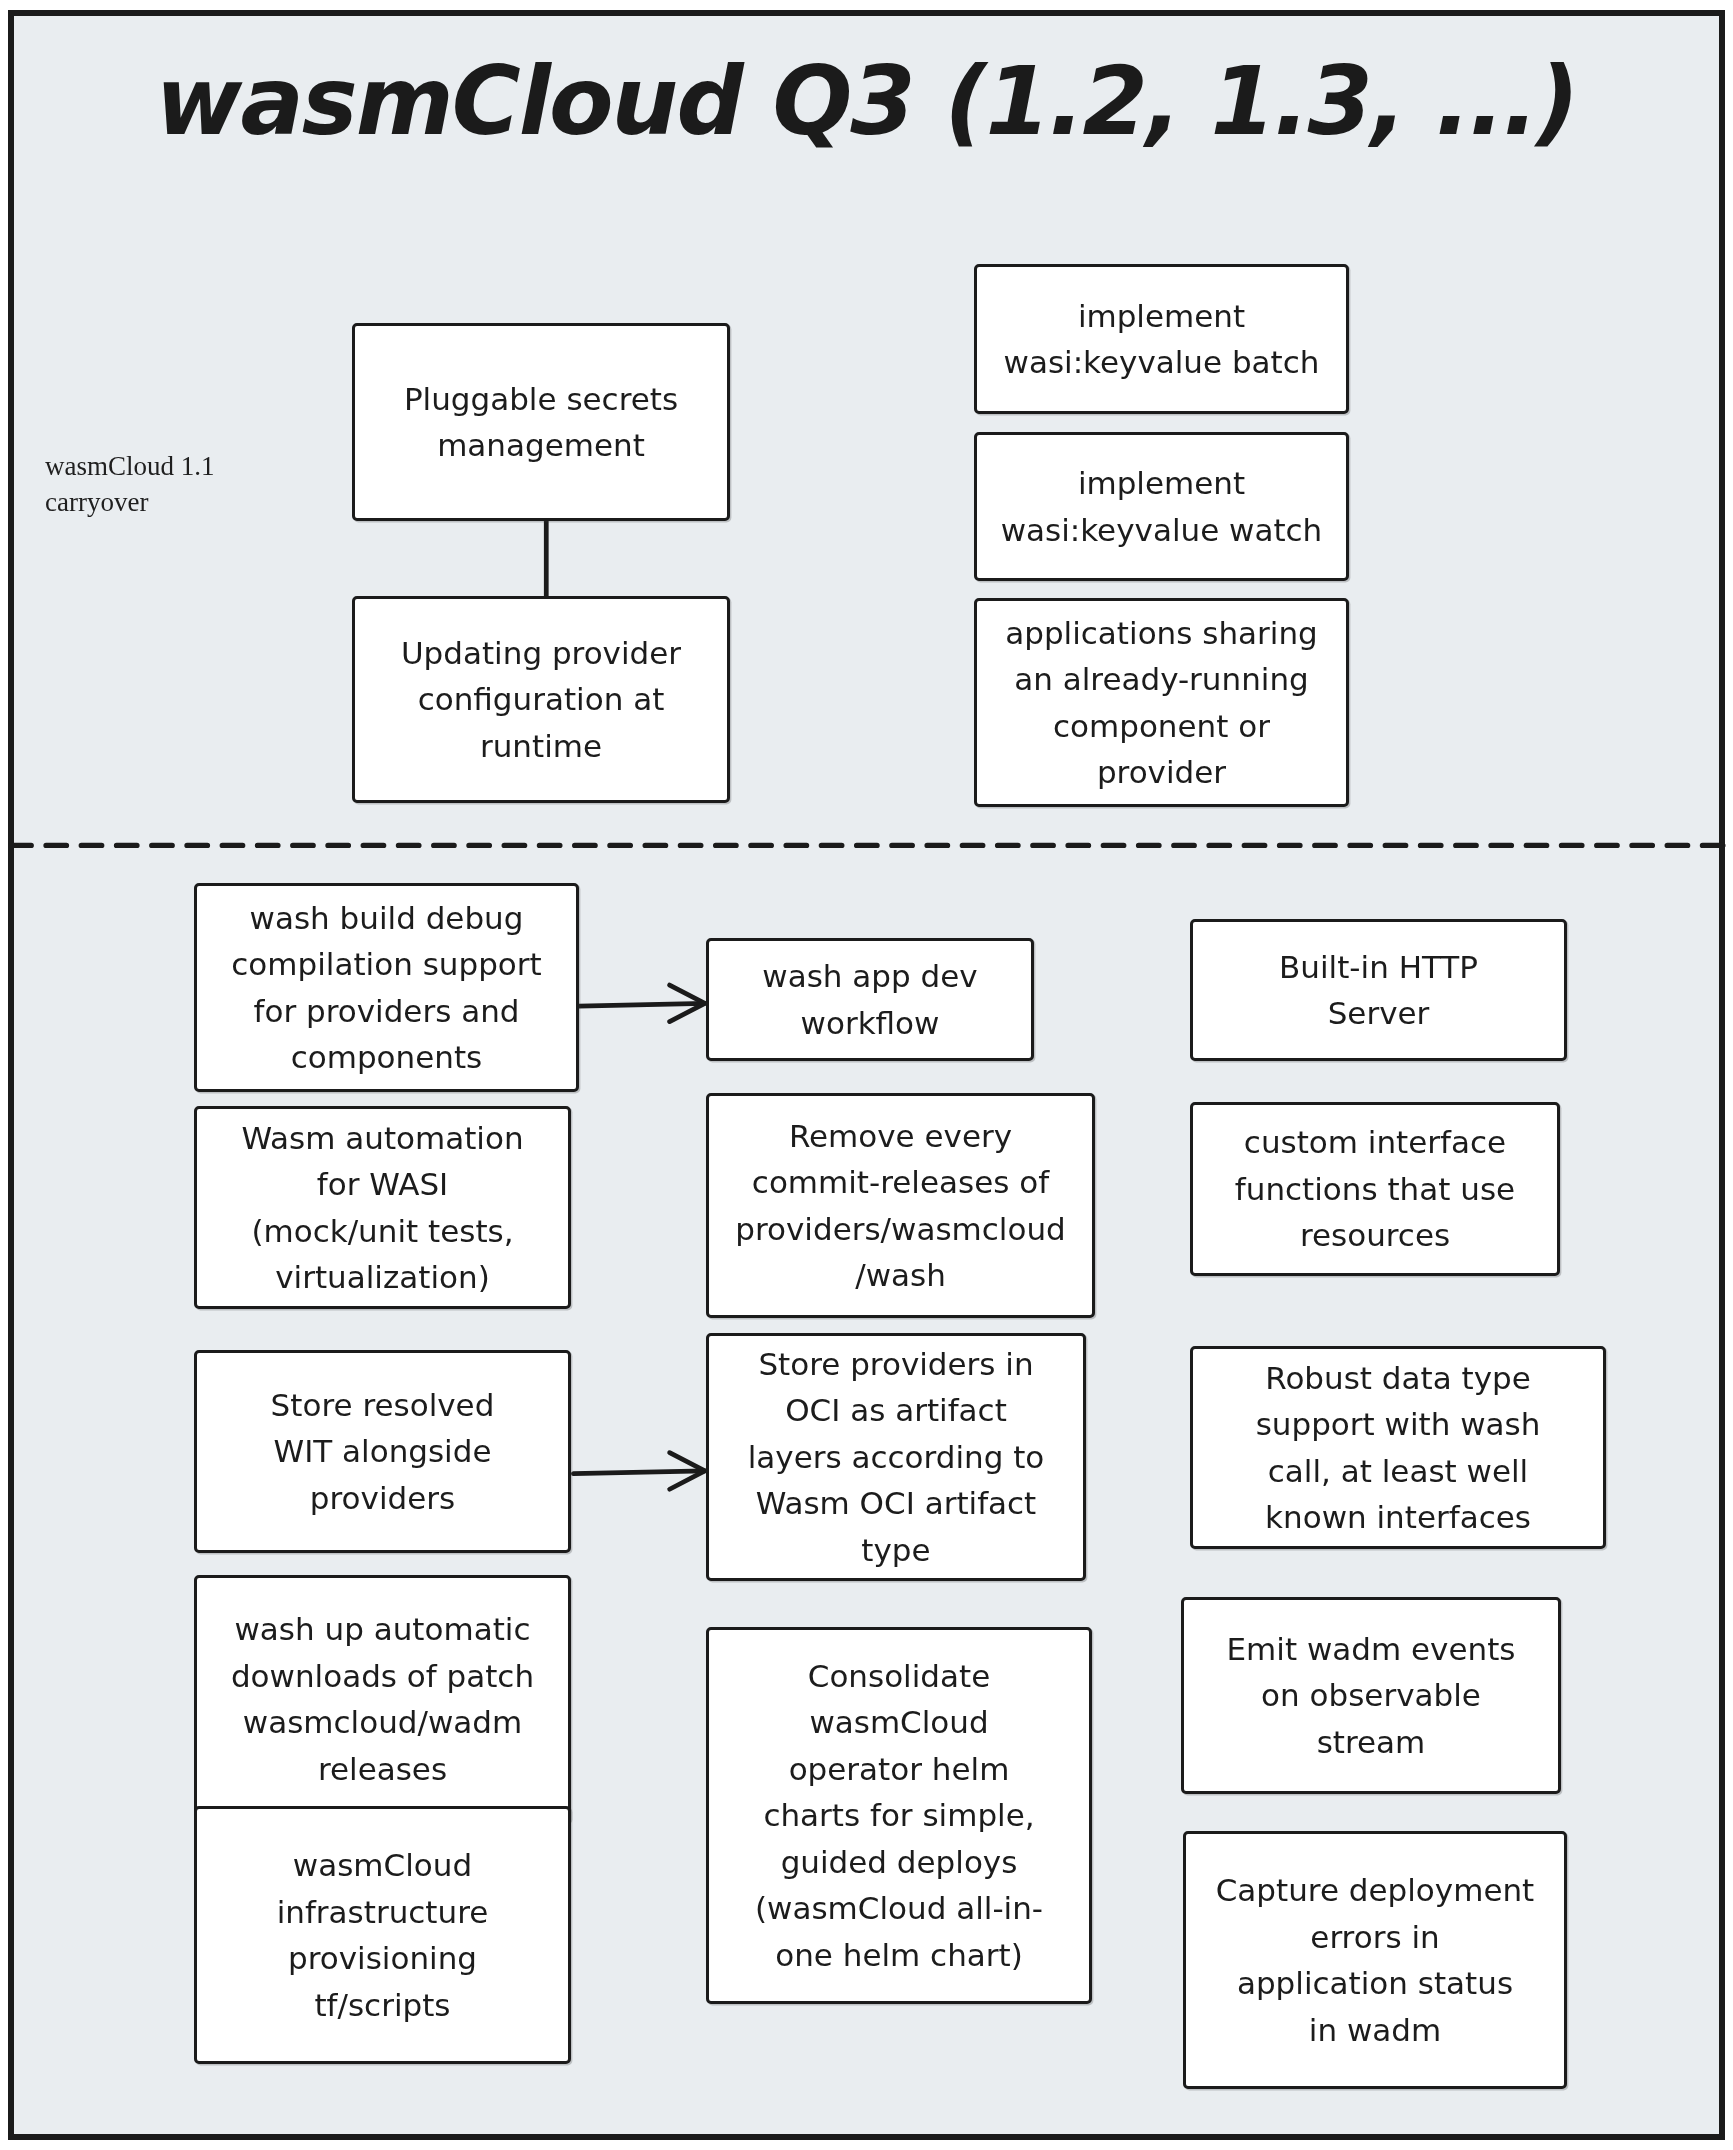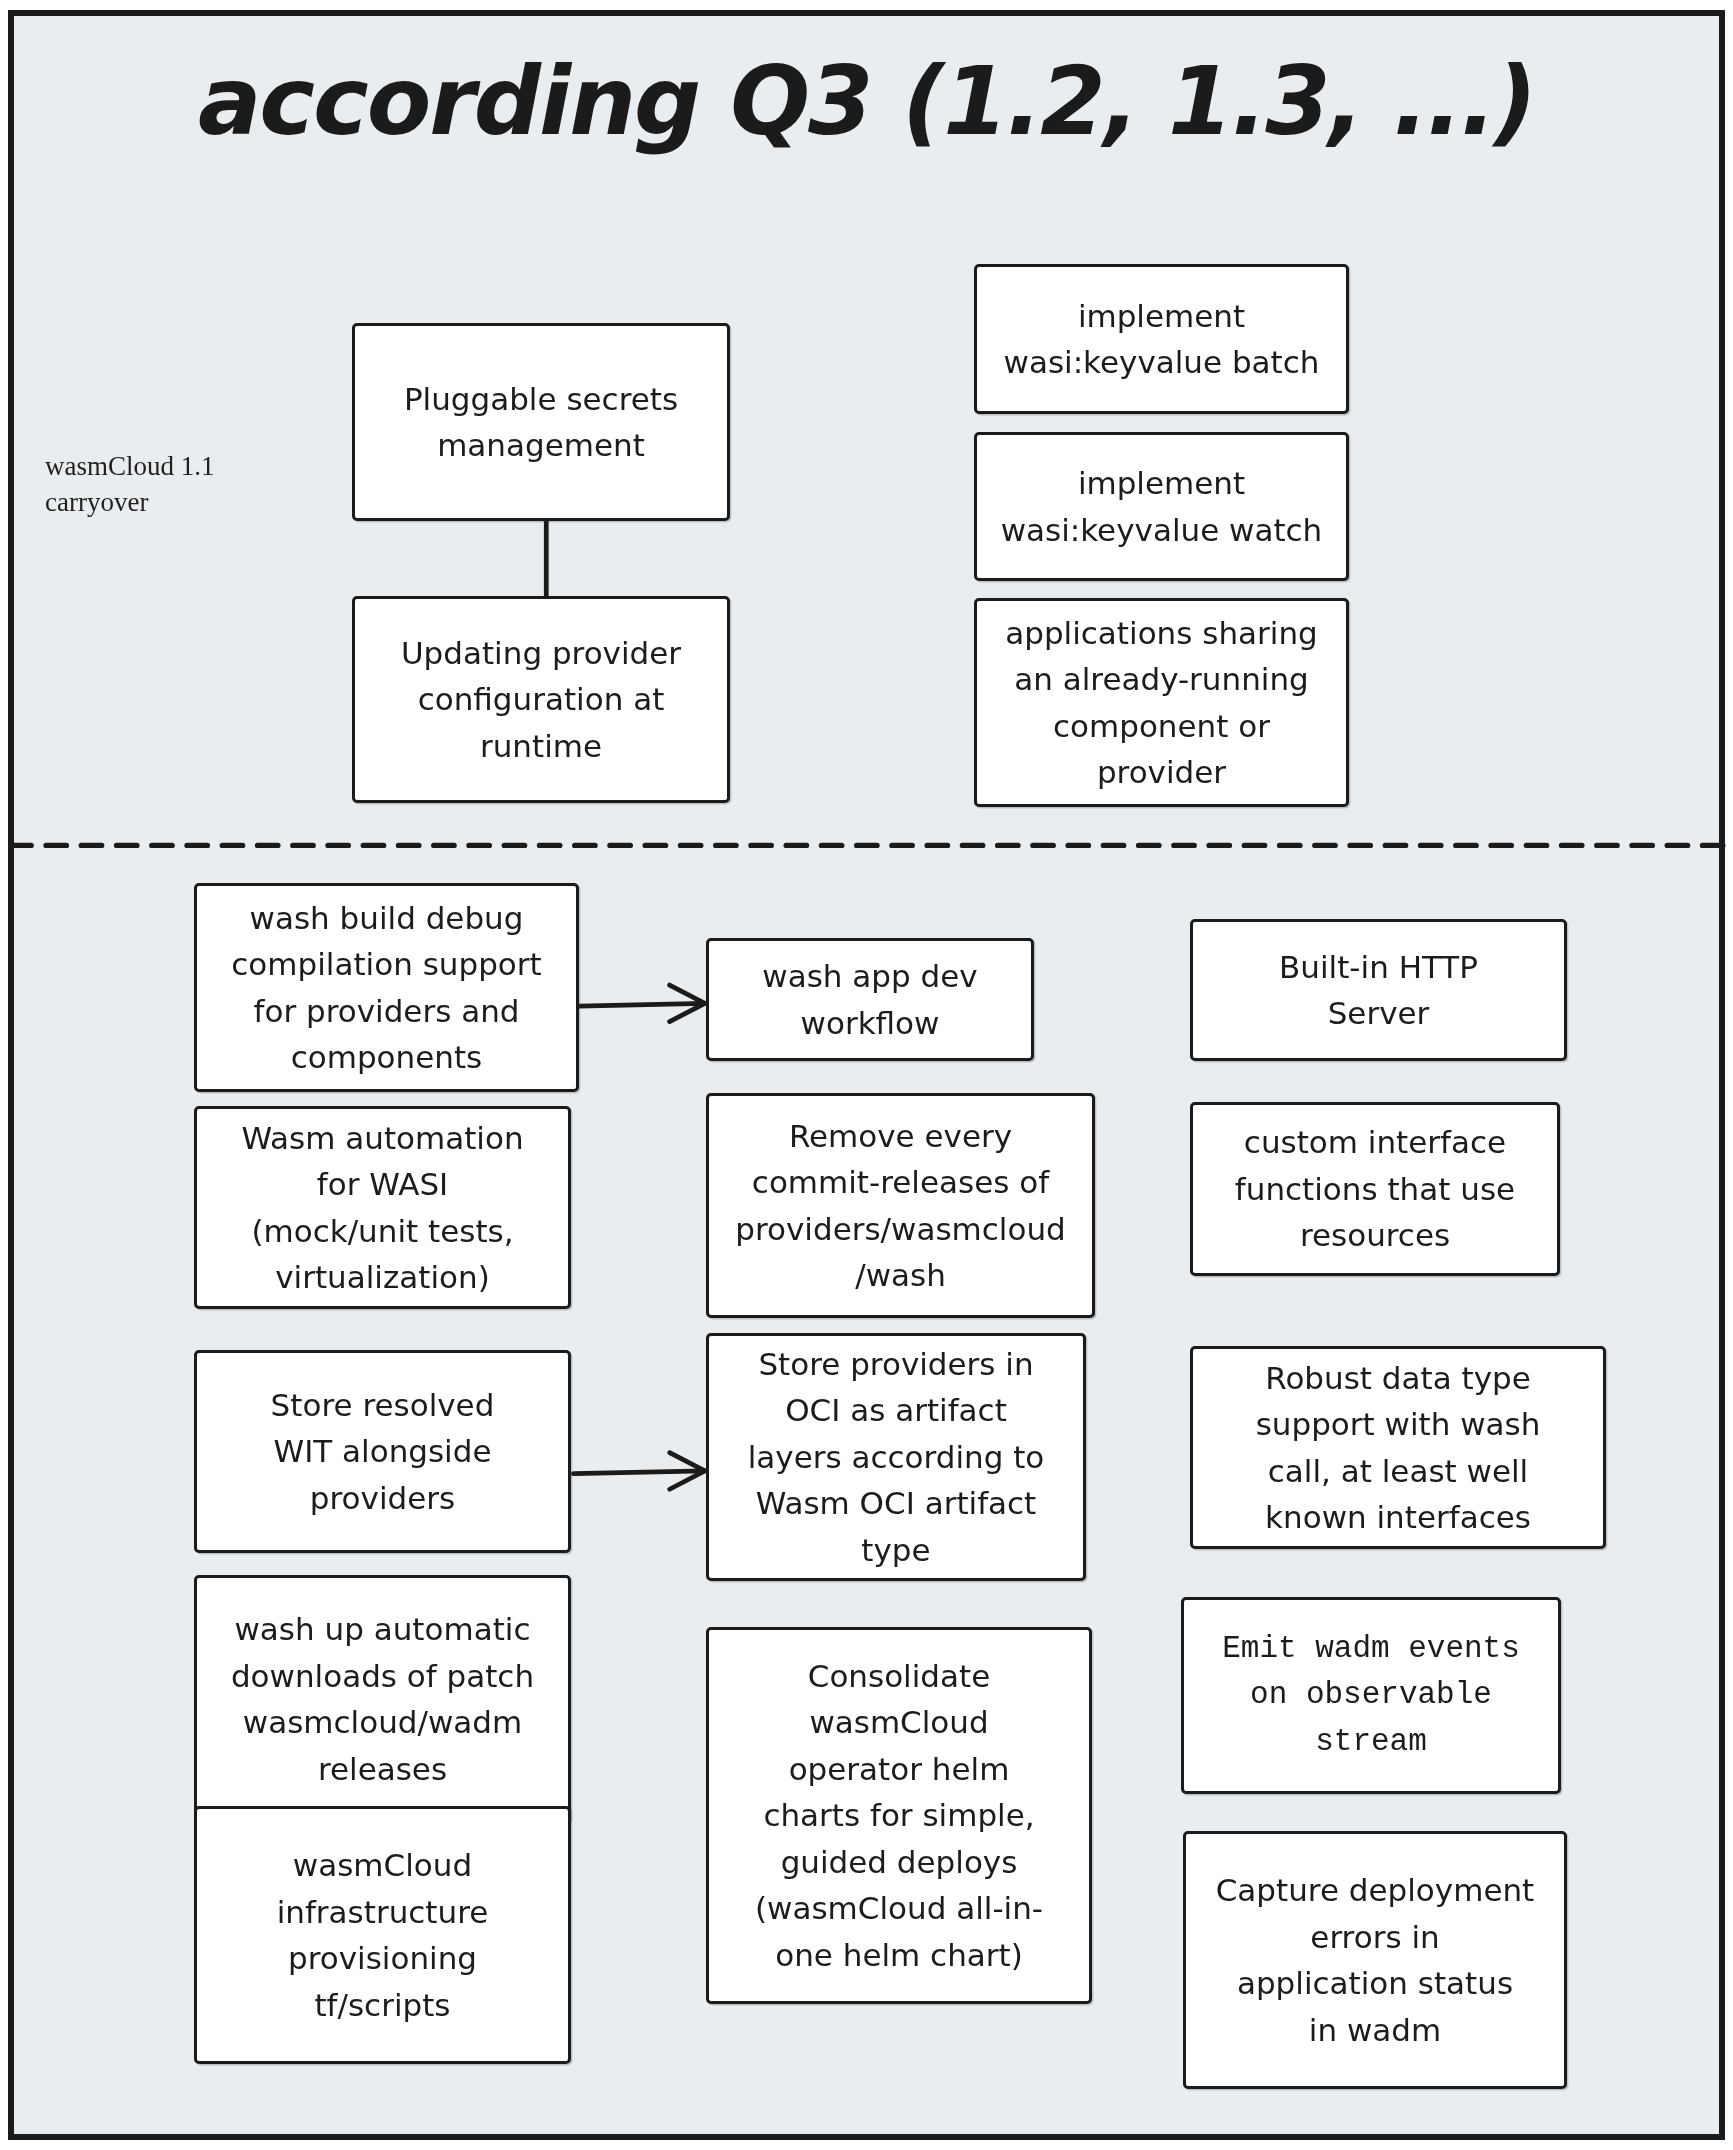--- a/index.html
+++ b/index.html
@@ -53,21 +53,21 @@
 
 <svg class="edges" width="1733" height="2151" viewBox="0 0 2557 3173">
     <line x1="806" y1="768" x2="806" y2="882" class="edge"></line>
     <line x1="854" y1="1484" x2="1040" y2="1480" class="edge"></line>
     <polyline points="988,1453 1040,1480 988,1507" class="arrowhead"></polyline>
     <line x1="846" y1="2174" x2="1040" y2="2170" class="edge"></line>
     <polyline points="988,2143 1040,2170 988,2197" class="arrowhead"></polyline>
     <line x1="16" y1="1247" x2="2543" y2="1247" class="divider"></line>
   </svg>
 
-<div class="title">according Q3 (1.2, 1.3, ...)</div>
+<div class="title">wasmCloud Q3 (1.2, 1.3, ...)</div>
 
 <div class="carryover"><span>wasmCloud 1.1</span>
 <span>carryover</span></div>
 
 <div>
     <div class="node" style="left: 352px; top: 323px; width: 378px; height: 198px;">
       <span>Pluggable secrets
 management</span>
     </div>
     <div class="node" style="left: 352px; top: 596px; width: 378px; height: 207px;">
@@ -152,21 +152,21 @@
       <span>custom interface
 functions that use
 resources</span>
     </div>
     <div class="node" style="left: 1190px; top: 1346px; width: 416px; height: 203px;">
       <span>Robust data type
 support with wash
 call, at least well
 known interfaces</span>
     </div>
-    <div class="node" style="left: 1181px; top: 1597px; width: 380px; height: 197px; font-family: Liberation Mono, monospace;">
+    <div class="node" style="left: 1181px; top: 1597px; width: 380px; height: 197px;">
       <span>Emit wadm events
 on observable
 stream</span>
     </div>
     <div class="node" style="left: 1183px; top: 1831px; width: 384px; height: 258px;">
       <span>Capture deployment
 errors in
 application status
 in wadm</span>
     </div>

